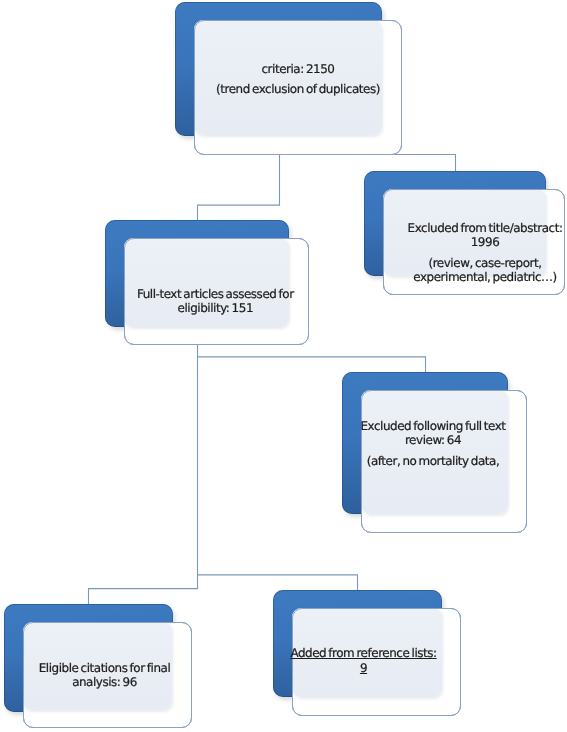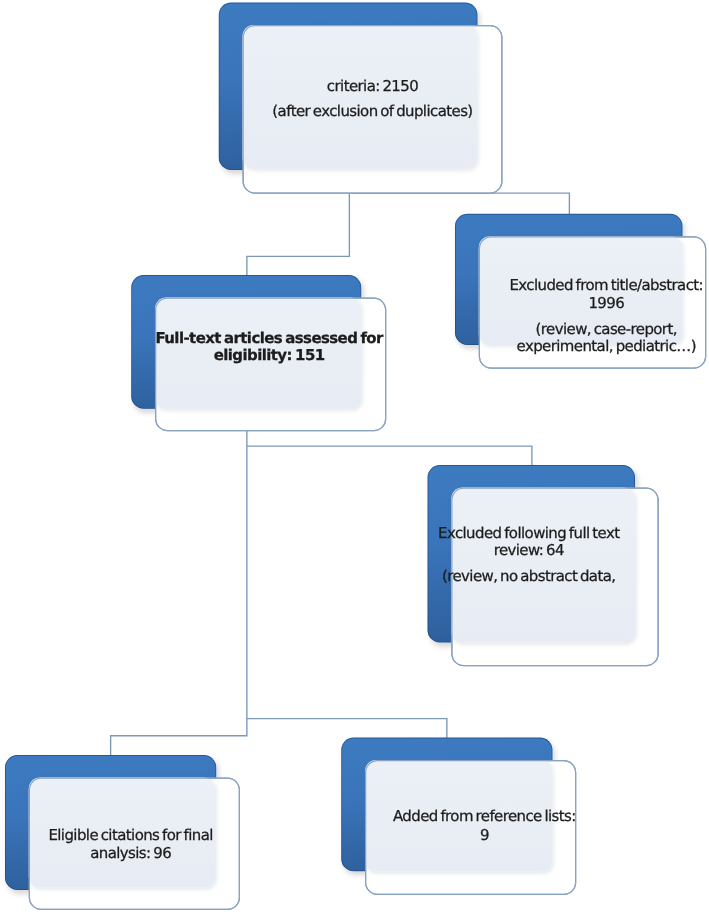--- a/index.html
+++ b/index.html
@@ -52,21 +52,21 @@
   </svg>
 
   <div class="node">
     <div class="plate" style="left:175px;top:2px;width:207px;height:134px;"></div>
     <div class="card" style="left:194px;top:20px;width:208px;height:135px;"></div>
     <div class="panel" style="left:194px;top:20px;width:188px;height:115px;"></div>
     <div class="cardline" style="left:194px;top:20px;width:208px;height:135px;"></div>
     <div class="label" style="left:194px;top:61.65px;width:208px;">
       <div>criteria: 2150</div>
       <div class="gap"></div>
-      <div>(after exclusion of duplicates)</div>
+      <div>(trend exclusion of duplicates)</div>
     </div>
   </div>
 
   <div class="node">
     <div class="plate" style="left:364px;top:171px;width:182px;height:105px;"></div>
     <div class="card" style="left:383px;top:189px;width:182px;height:106px;"></div>
     <div class="panel" style="left:383px;top:189px;width:163px;height:87px;"></div>
     <div class="cardline" style="left:383px;top:189px;width:182px;height:106px;"></div>
     <div class="label" style="left:383px;top:221px;width:204px;">
       <div>Excluded from title/abstract:</div>
@@ -75,54 +75,54 @@
       <div>(review, case-report,</div>
       <div>experimental, pediatric…)</div>
     </div>
   </div>
 
   <div class="node">
     <div class="plate" style="left:105px;top:220px;width:184px;height:107px;"></div>
     <div class="card" style="left:124px;top:238px;width:185px;height:107px;"></div>
     <div class="panel" style="left:124px;top:238px;width:165px;height:89px;"></div>
     <div class="cardline" style="left:124px;top:238px;width:185px;height:107px;"></div>
-    <div class="label" style="left:122.8px;top:263px;width:185px;font-weight:bold;">
+    <div class="label" style="left:122.8px;top:287px;width:185px;">
       <div>Full-text articles assessed for</div>
       <div>eligibility: 151</div>
     </div>
   </div>
 
   <div class="node">
     <div class="plate" style="left:342px;top:372px;width:166px;height:142px;"></div>
     <div class="card" style="left:361px;top:390px;width:166px;height:143px;"></div>
     <div class="panel" style="left:361px;top:390px;width:147px;height:124px;"></div>
     <div class="cardline" style="left:361px;top:390px;width:166px;height:143px;"></div>
-    <div class="label" style="left:340px;top:418.75px;width:166px;">
+    <div class="label" style="left:350px;top:418.75px;width:166px;">
       <div>Excluded following full text</div>
       <div>review: 64</div>
       <div class="gap"></div>
-      <div>(review, no abstract data,</div>
+      <div>(after, no mortality data,</div>
     </div>
   </div>
 
   <div class="node">
     <div class="plate" style="left:4px;top:604px;width:169px;height:108px;"></div>
     <div class="card" style="left:23px;top:622px;width:169px;height:106px;"></div>
     <div class="panel" style="left:23px;top:622px;width:149px;height:88px;"></div>
     <div class="cardline" style="left:23px;top:622px;width:169px;height:106px;"></div>
     <div class="label" style="left:20px;top:660.55px;width:169px;">
       <div>Eligible citations for final</div>
       <div>analysis: 96</div>
     </div>
   </div>
 
   <div class="node">
     <div class="plate" style="left:273px;top:590px;width:169px;height:107px;"></div>
     <div class="card" style="left:292px;top:608px;width:169px;height:108px;"></div>
     <div class="panel" style="left:292px;top:608px;width:150px;height:89px;"></div>
     <div class="cardline" style="left:292px;top:608px;width:169px;height:108px;"></div>
-    <div class="label" style="left:303px;top:646.35px;width:169px;">
+    <div class="label" style="left:279px;top:646.35px;width:169px;text-decoration:underline;">
       <div>Added from reference lists:</div>
       <div>9</div>
     </div>
   </div>
 
 </div>
 
 </body></html>

